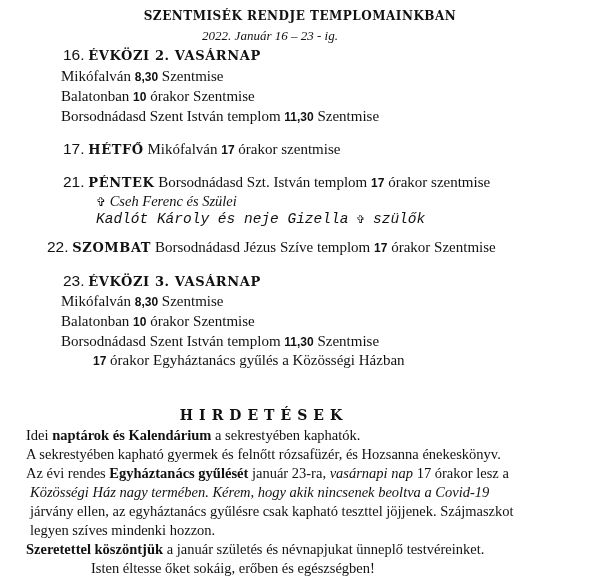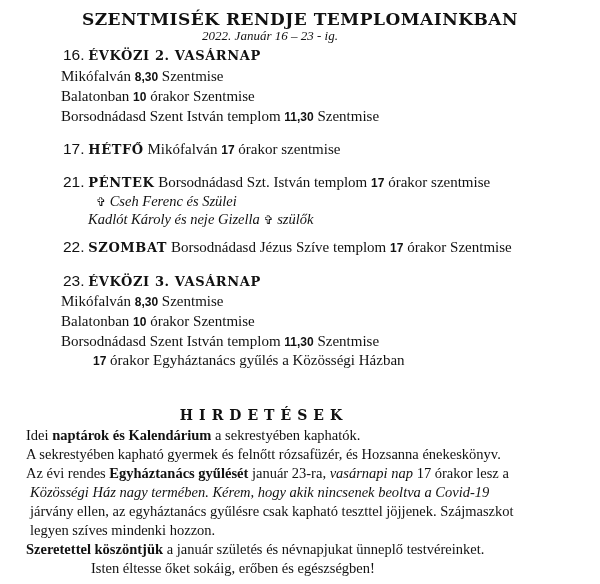--- a/index.html
+++ b/index.html
@@ -1,18 +1,18 @@
 <!DOCTYPE html>
 <html><head>
 <meta charset="utf-8">
 <style>
   html, body { margin:0; padding:0; background:#ffffff; }
   body { width:600px; height:584px; overflow:hidden; position:relative; color:#111; font-family:"Liberation Serif", serif; }
   .abs { position:absolute; white-space:nowrap; }
-  .title { top:9px; left:0; width:600px; text-align:center; font-family:"DejaVu Serif", serif; font-weight:bold; font-size:17px; letter-spacing:0.5px; }
+  .title { top:9px; left:0; width:600px; text-align:center; font-family:"DejaVu Serif", serif; font-weight:bold; font-size:12px; letter-spacing:0.5px; }
   .subtitle { top:28px; left:0; width:540px; text-align:center; font-style:italic; font-size:13px; }
   .day { font-size:15px;margin-left:37px; }
   .num { font-family:"Liberation Sans", sans-serif; font-size:15.5px; }
   .dname { font-family:"DejaVu Serif", serif; font-weight:bold; font-size:13px; letter-spacing:0.6px; }
   .line { font-size:15px; }
   .sans { font-family:"Liberation Sans", sans-serif; font-size:12px;font-weight:bold; }
   .it { font-style:italic; font-size:14.5px; }
   .hird { top:407px; left:0; width:520px; text-align:center; font-family:"DejaVu Serif", serif; font-weight:bold; font-size:14px; letter-spacing:6px; padding-left:8px; box-sizing:border-box; }
   .para { font-size:14.5px; }
   b { font-weight:bold; }
@@ -44,25 +44,25 @@
 </div>
 
 <div class="abs day" style="top:173px; left:26px;">
   <span class="num">21.</span>
   <span class="dname">PÉNTEK</span>
   <span class="line">Borsodnádasd Szt. István templom</span> <span class="sans">17</span> <span class="line">órakor szentmise</span>
 </div>
 <div class="abs it" style="top:193px; left:96px;">
   <span style="font-style:normal;font-size:12px;">✞</span> <span>Cseh Ferenc és Szülei</span>
 </div>
-<div class="abs it" style="top:211px; left:88px;">
+<div class="abs it" style="top:211px; left:96px;font-family:Liberation Mono, monospace;">
   <span>Kadlót Károly és neje Gizella</span> <span style="font-style:normal;font-size:12px;">✞</span> <span>szülők</span>
 </div>
 
-<div class="abs day" style="top:238px; left:26px;">
+<div class="abs day" style="top:238px; left:10px;">
   <span class="num">22.</span>
   <span class="dname">SZOMBAT</span>
   <span class="line">Borsodnádasd Jézus Szíve templom</span> <span class="sans">17</span> <span class="line">órakor Szentmise</span>
 </div>
 
 <div class="abs day" style="top:272px; left:26px;">
   <span class="num">23.</span>
   <span class="dname">ÉVKÖZI 3. VASÁRNAP</span>
 </div>
 <div class="abs line" style="top:293px; left:61px;">

